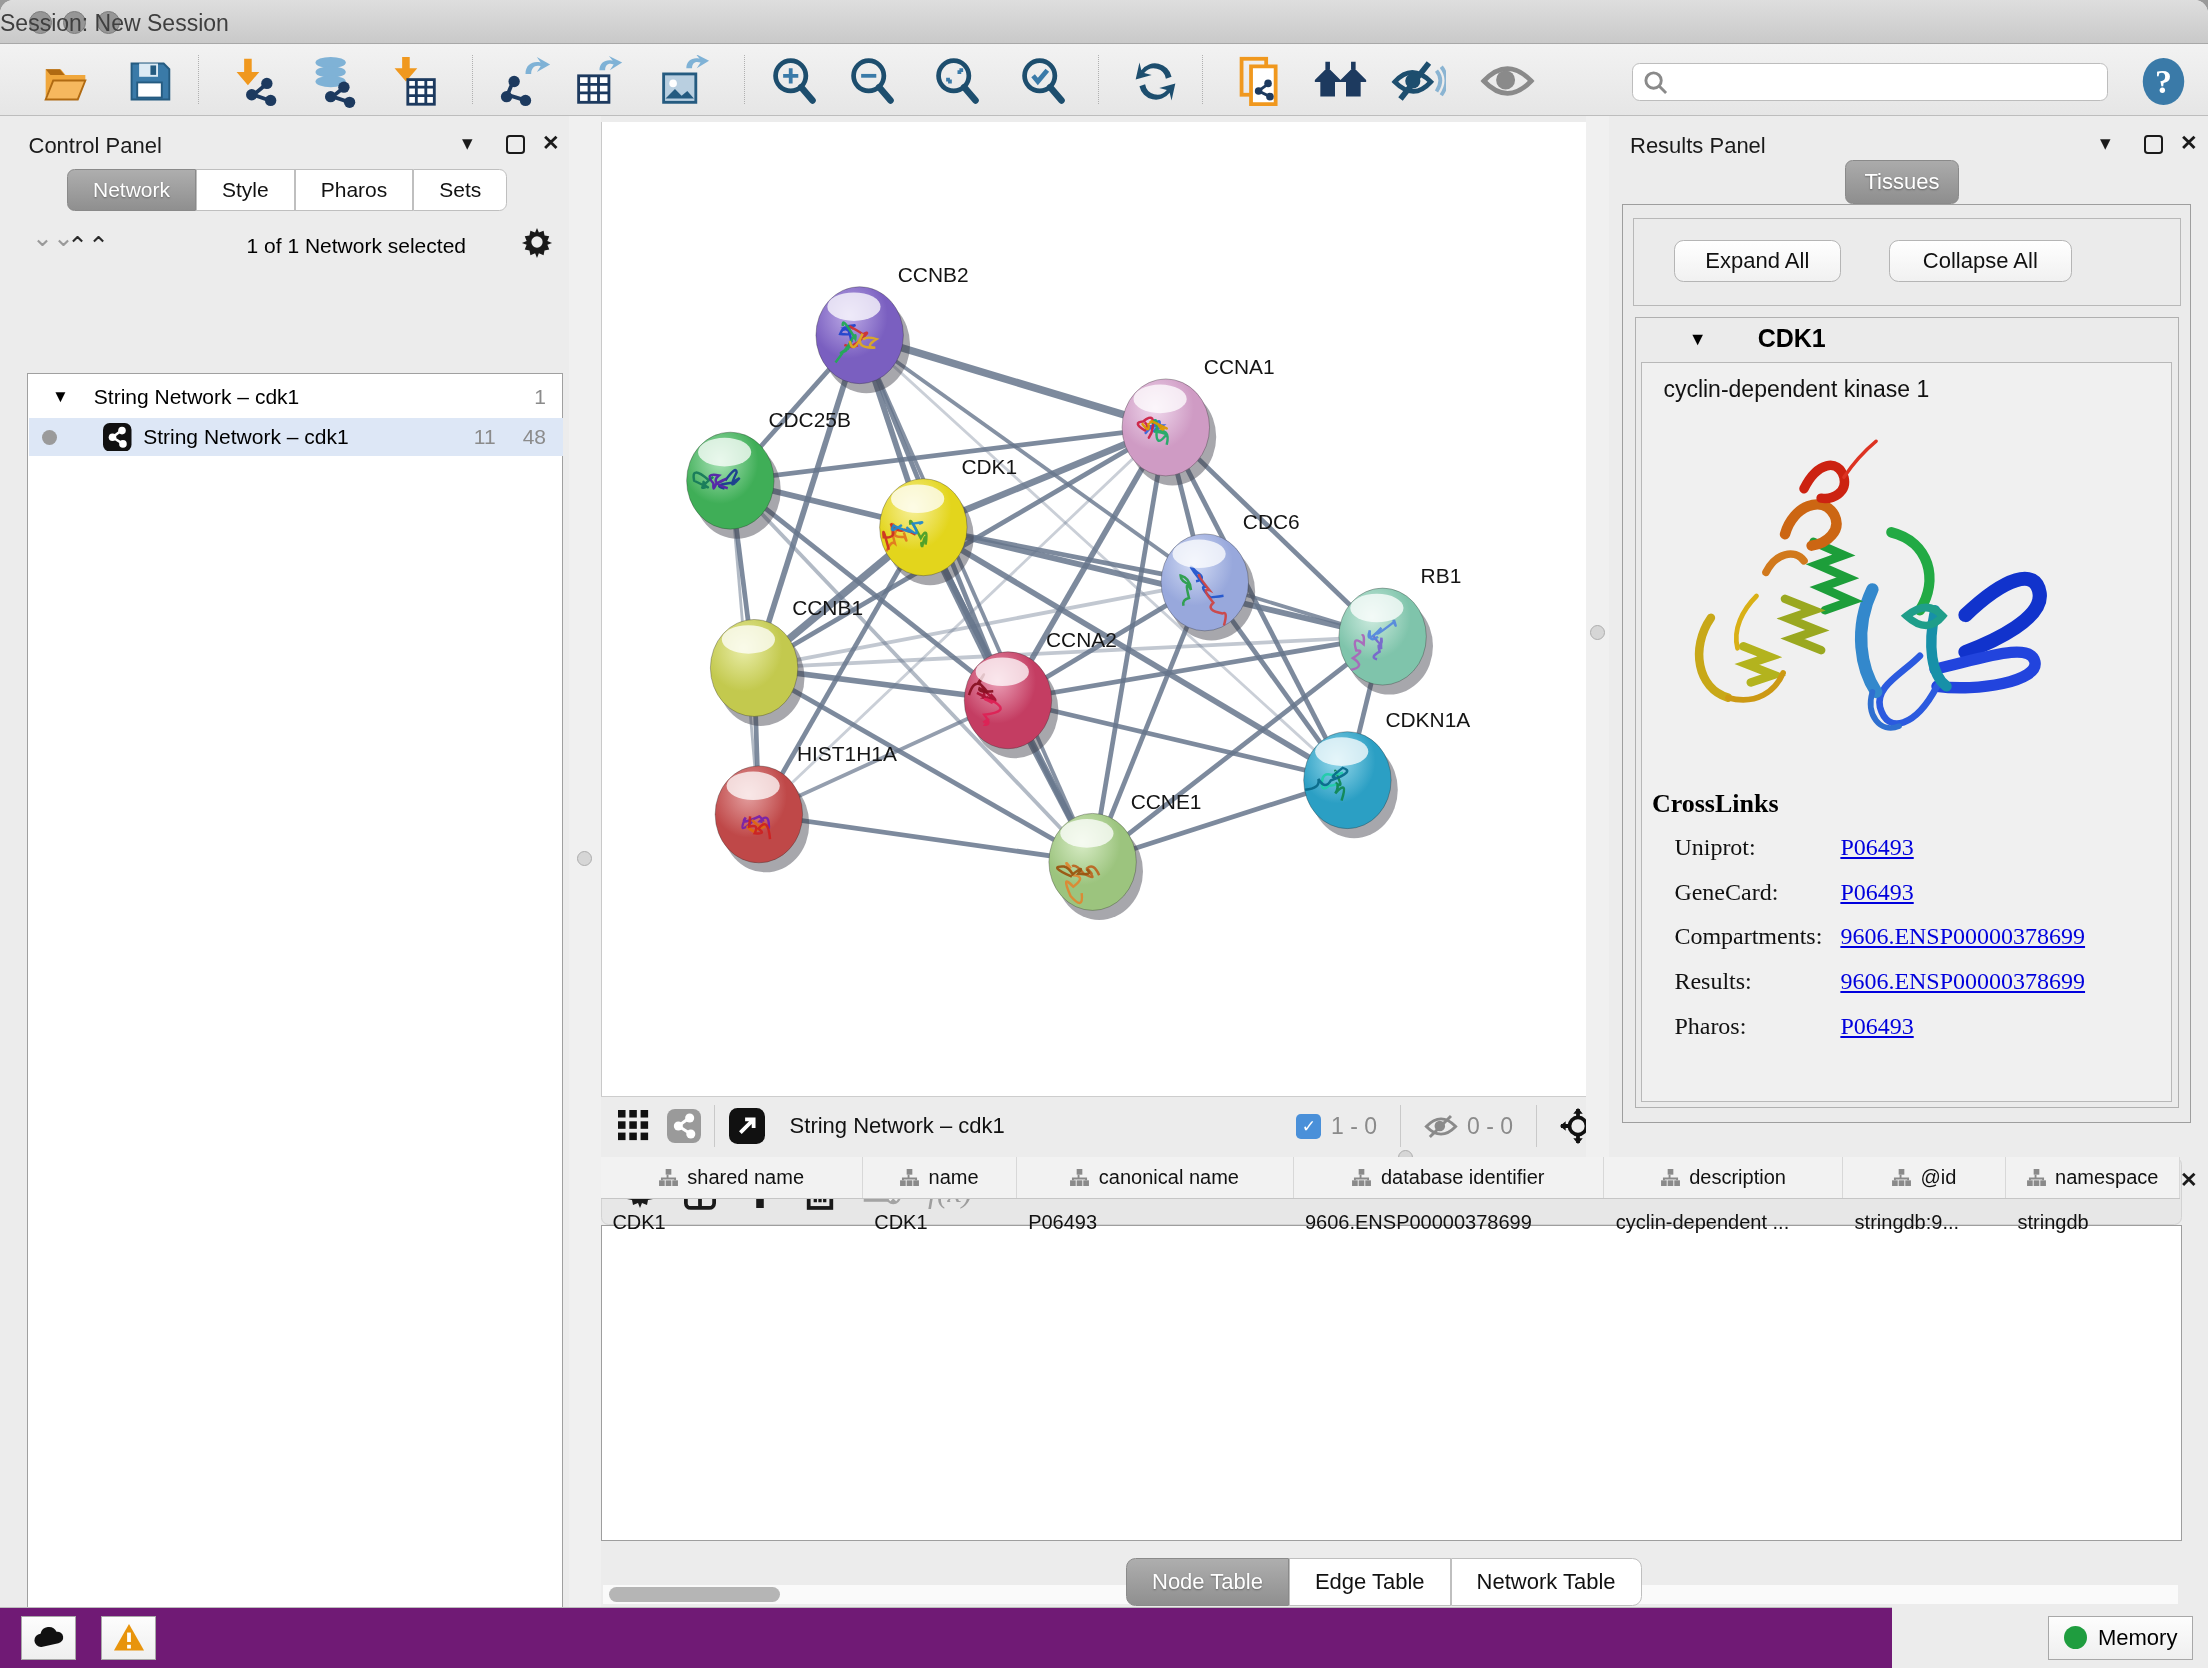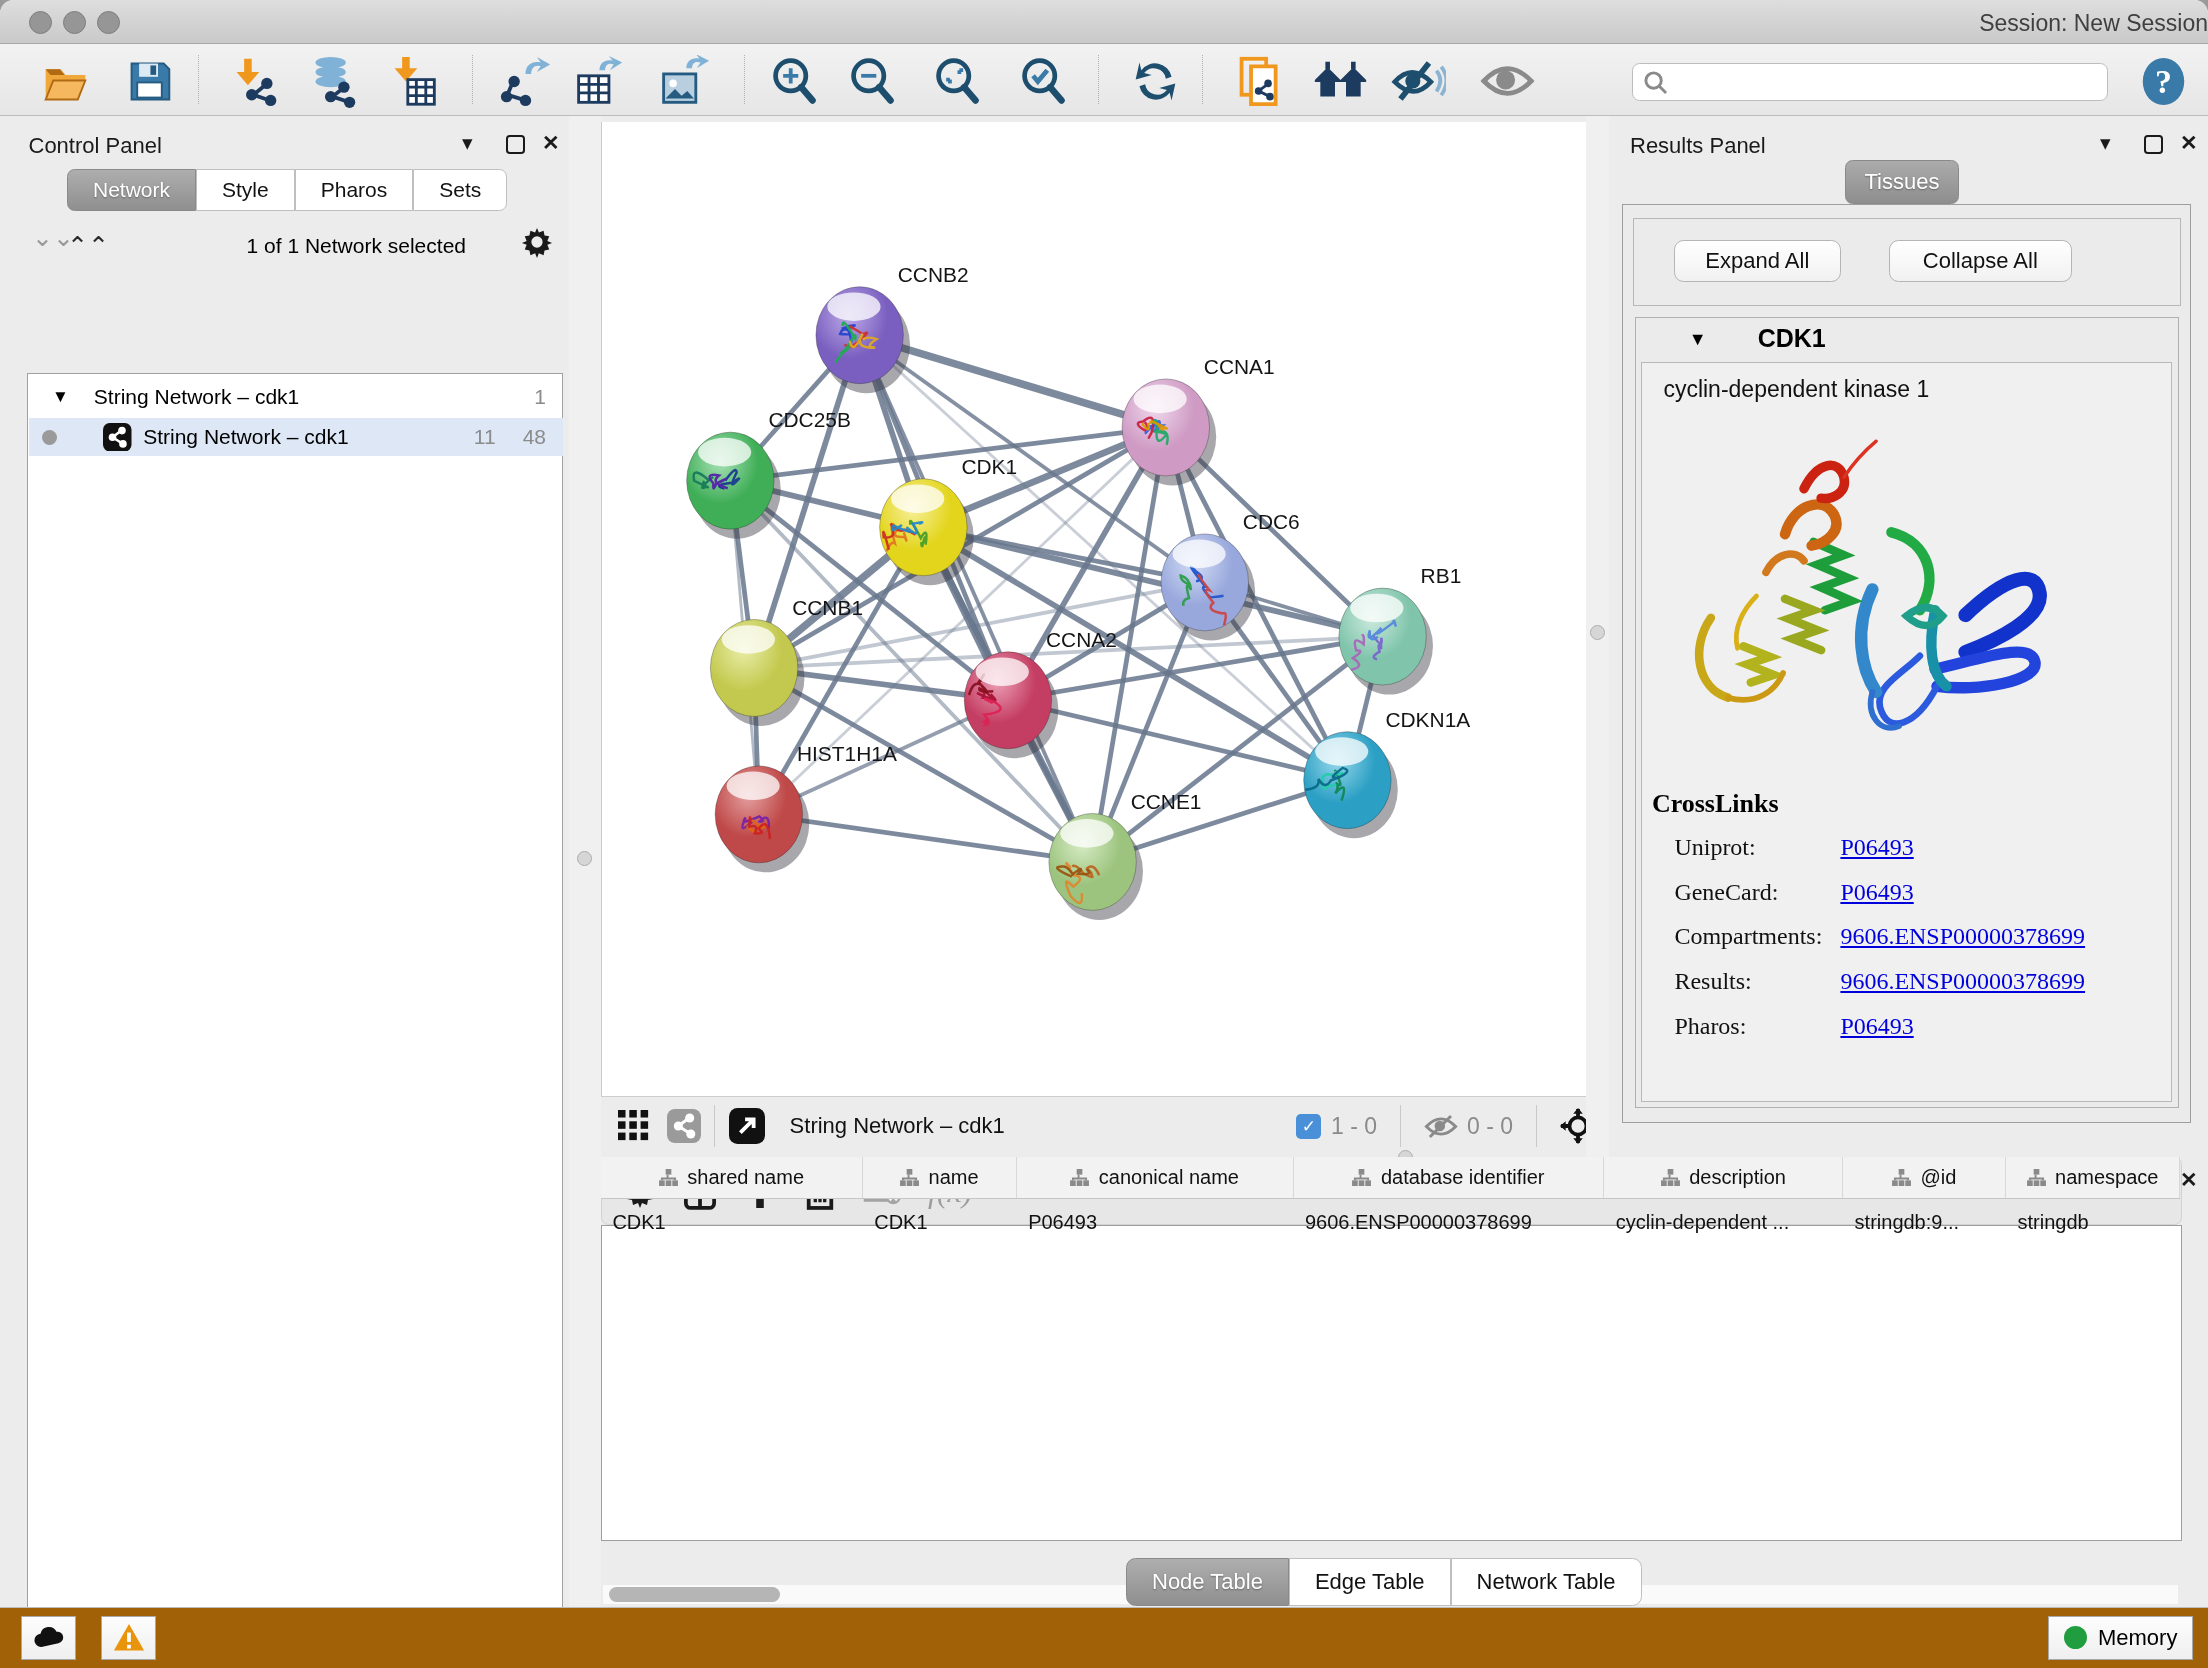--- a/index.html
+++ b/index.html
@@ -6,21 +6,21 @@
   *{box-sizing:border-box;}
   #app{position:relative;width:2208px;height:1668px;background:#ececec;
        font-family:"Liberation Sans",sans-serif;overflow:hidden;border-radius:13.3px 13.3px 0 0;}
   .abs{position:absolute;}
   
   #titlebar{left:0;top:0;width:2208px;height:44px;
     background:linear-gradient(#dedede,#c9c9c9);border-bottom:1px solid #a8a8a8;
     border-radius:13.3px 13.3px 0 0;}
   .traffic{width:23px;height:23px;border-radius:50%;background:#969696;
     border:1px solid #7e7e7e;top:10.5px;}
-  #win-title{width:100%;text-align:right;top:9.5px;font-size:23px;color:#3f3f3f;}
+  #win-title{width:100%;text-align:left;top:9.5px;font-size:23px;color:#3f3f3f;}
   
   #toolbar{left:0;top:44px;width:2208px;height:72px;background:linear-gradient(#f2f2f2,#e6e6e6);
     border-bottom:1px solid #bdbdbd;}
   .tbtn{top:9.5px;width:55px;height:55px;display:flex;align-items:center;justify-content:center;}
   .tsep{top:11.4px;width:0;height:49px;border-left:1.9px dotted #b0b0b0;}
   #searchbox{left:1632px;top:19px;width:476px;height:38px;background:#fff;border:1px solid #bdbdbd;
     border-radius:7.6px;display:flex;align-items:center;padding:0 9.5px;color:#9a9a9a;}
   #searchbox input{border:none;outline:none;font-size:19px;width:418px;background:transparent;}
   
   .panel-title{font-size:22px;color:#1a1a1a;}
@@ -61,21 +61,21 @@
   #tp-header{position:absolute;left:0;top:0;height:42px;width:1579px;background:#f2f2f2;
     border-bottom:1.9px solid #c6c6c6;display:flex;}
   .th{display:flex;align-items:center;justify-content:center;gap:9.5px;font-size:20px;color:#111;
     border-right:1px solid #d8d8d8;height:100%;}
   .td{display:flex;align-items:center;font-size:20px;color:#111;height:42px;padding-left:11.4px;}
   #hscroll{position:absolute;left:1.9px;bottom:3.8px;width:1575px;height:19px;background:#fafafa;}
   #hthumb{position:absolute;left:5.7px;top:1.9px;width:171px;height:15px;border-radius:7.6px;background:#b5b5b5;}
   
   .bt-tab{height:48px;font-size:22px;}
   
-  #statusbar{left:0;top:1607px;width:2208px;height:61px;background:#a16207;border-top:1px solid #bdbdbd;}
+  #statusbar{left:0;top:1607px;width:1892px;height:61px;background:#701a75;border-top:1px solid #bdbdbd;}
   .sb-btn{top:7.6px;width:55px;height:44px;background:linear-gradient(#fdfdfd,#efefef);
     border:1px solid #a8a8a8;display:flex;align-items:center;justify-content:center;}
   #memory-btn{left:2048px;top:7.6px;width:145px;height:44px;background:linear-gradient(#fdfdfd,#efefef);
     border:1px solid #a8a8a8;display:flex;align-items:center;justify-content:center;gap:11.4px;font-size:22px;}
   .dot-green{width:23px;height:23px;border-radius:50%;background:#1f9d3f;}
   svg{display:block;}
   a{cursor:pointer;}
 </style>
 </head>
 <body>

